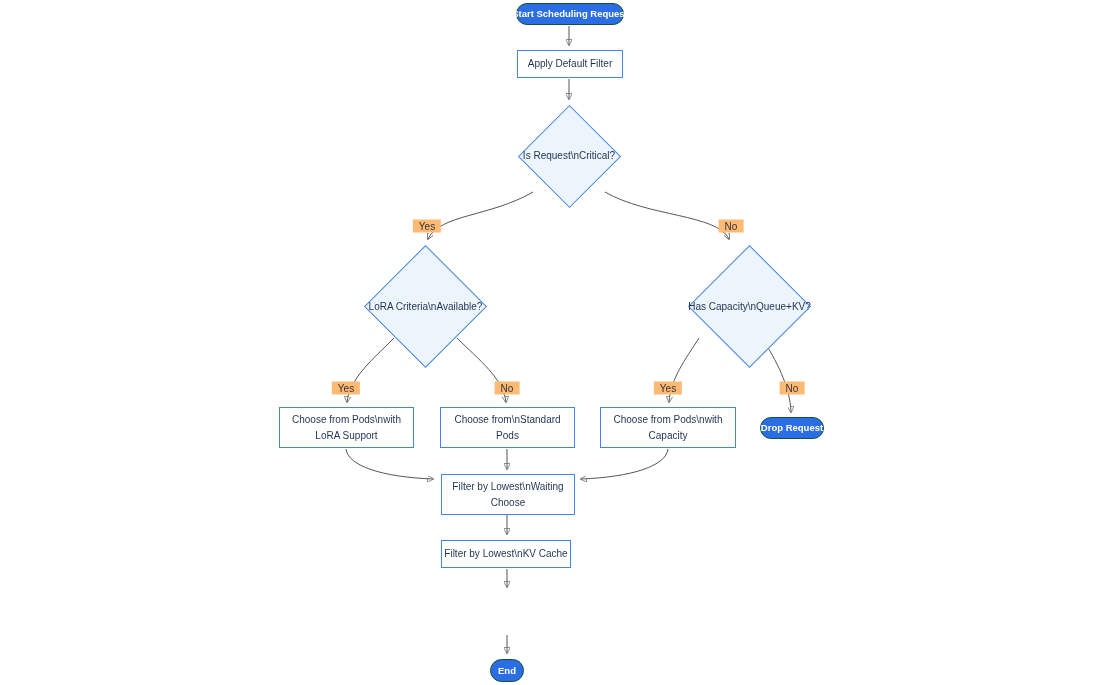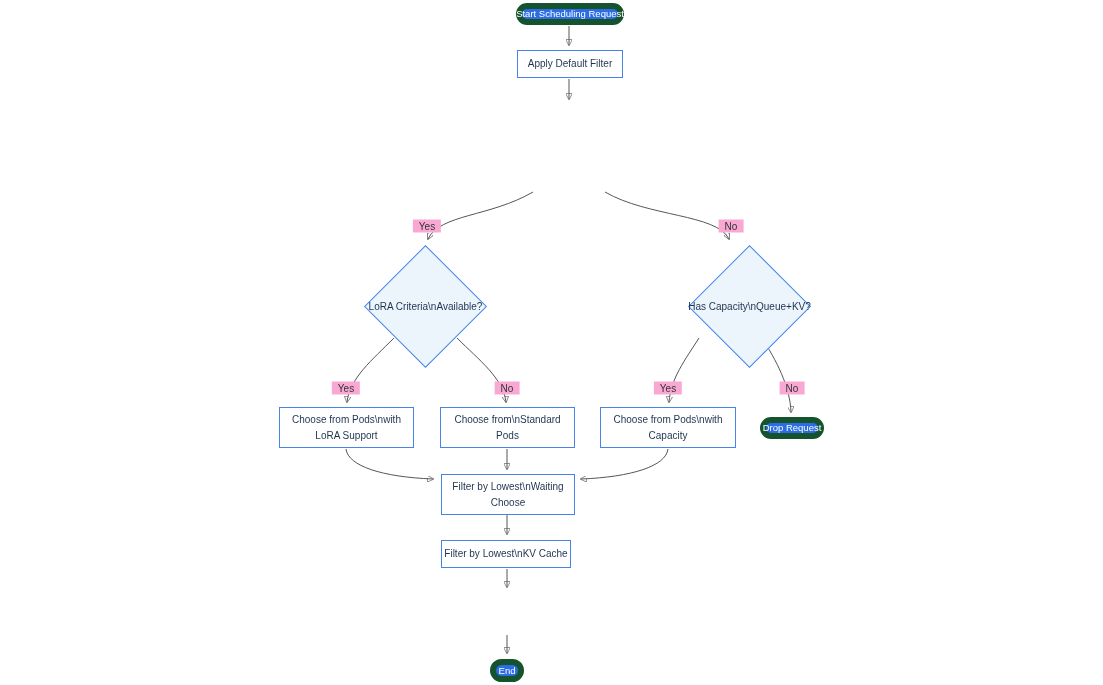--- a/index.html
+++ b/index.html
@@ -8,38 +8,38 @@
     font-family: "Liberation Sans", "DejaVu Sans", sans-serif;
     width: 1103px; height: 685px; overflow: hidden; position: relative;
   }
   #canvas { position: absolute; top: 0; left: 0; width: 1103px; height: 685px; }
   #edge-layer { position: absolute; top: 0; left: 0; }
   #edge-layer path { fill: none; stroke: #565656; stroke-width: 1px; }
 
   .node { position: absolute; display: flex; flex-direction: column; align-items: center; justify-content: center; text-align: center; color: #1f3350; font-size: 10px; line-height: 16px; }
 
   .pill {
-    background: #2b6de4; color: #ffffff; font-weight: normal; font-size: 9.5px;
-    border-radius: 12px; border: 6px solid #14532d; white-space: nowrap;
+    background: #2b6de4; color: #ffffff; font-weight: bold; font-size: 9.5px;
+    border-radius: 12px; border: 1px solid #14532d; white-space: nowrap;
   }
   .rect {
     background: #ffffff; border: 1.5px solid #4584ea;
   }
   .diamond { background: transparent; }
   .diamond .diamond-bg {
     position: absolute; background: #ecf4fc; border: 1.5px solid #4584ea;
     transform: rotate(45deg);
   }
   .diamond-lg .diamond-bg { width: 87px; height: 87px; left: 18px; top: 18px; }
   .diamond-md .diamond-bg { width: 73px; height: 73px; left: 15.5px; top: 15.5px; }
   .diamond .node-label { position: relative; z-index: 2; white-space: nowrap; }
 
   .edge-label {
     position: absolute; transform: translate(-50%, -50%);
-    background: #f9a8d4; color: #333333; font-size: 10px; line-height: 13px;
+    background: #fdba74; color: #333333; font-size: 10px; line-height: 13px;
     padding: 0 6px; white-space: nowrap; z-index: 3;
   }
   .line { white-space: nowrap; }
 </style>
 </head>
 <body>
 
 <div id="canvas">
 
   <svg id="edge-layer" width="1103" height="685" viewBox="0 0 1103 685" xmlns="http://www.w3.org/2000/svg">
@@ -65,20 +65,24 @@
   </svg>
 
   <div class="node pill" style="left:516px; top:3px; width:108px; height:22px;">
     <div class="node-label">Start Scheduling Request</div>
   </div>
 
   <div class="node rect" style="left:517px; top:50px; width:106px; height:28px;">
     <div class="node-label">Apply Default Filter</div>
   </div>
 
+  <div class="node diamond diamond-md" style="left:517px; top:104px; width:104px; height:104px;">
+    <div class="diamond-bg"></div>
+    <div class="node-label">Is Request\nCritical?</div>
+  </div>
 
   <div class="node diamond diamond-lg" style="left:364px; top:245px; width:123px; height:123px;">
     <div class="diamond-bg"></div>
     <div class="node-label">LoRA Criteria\nAvailable?</div>
   </div>
 
   <div class="node diamond diamond-lg" style="left:668px; top:245px; width:123px; height:123px;margin-left:20px;">
     <div class="diamond-bg"></div>
     <div class="node-label">Has Capacity\nQueue+KV?</div>
   </div>

